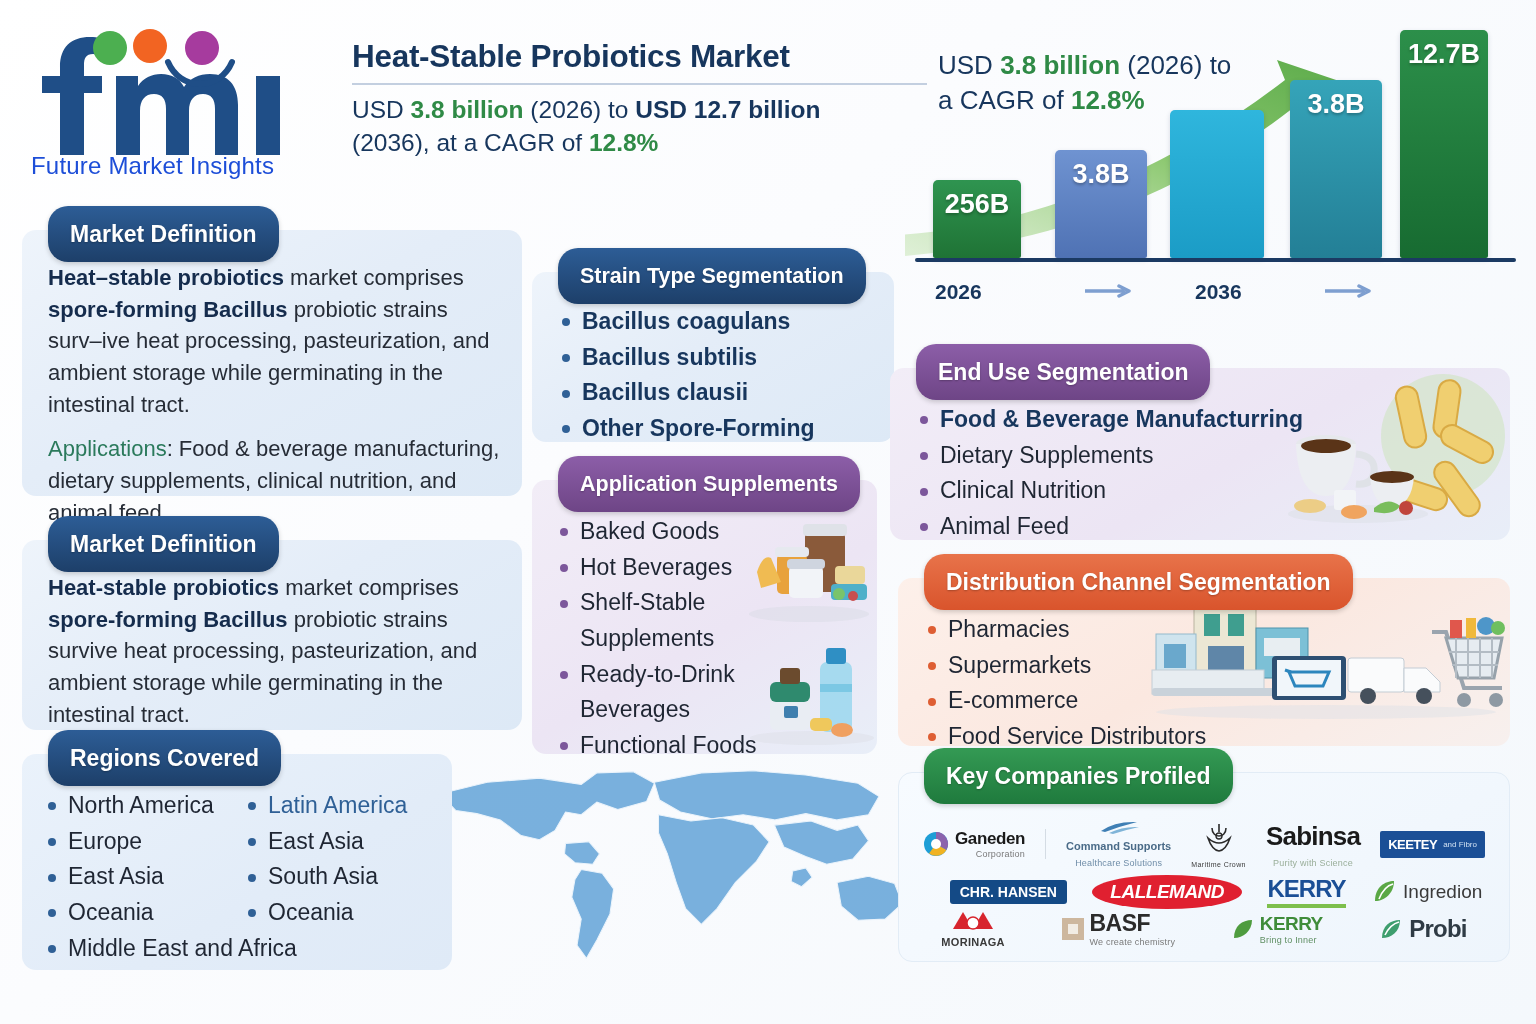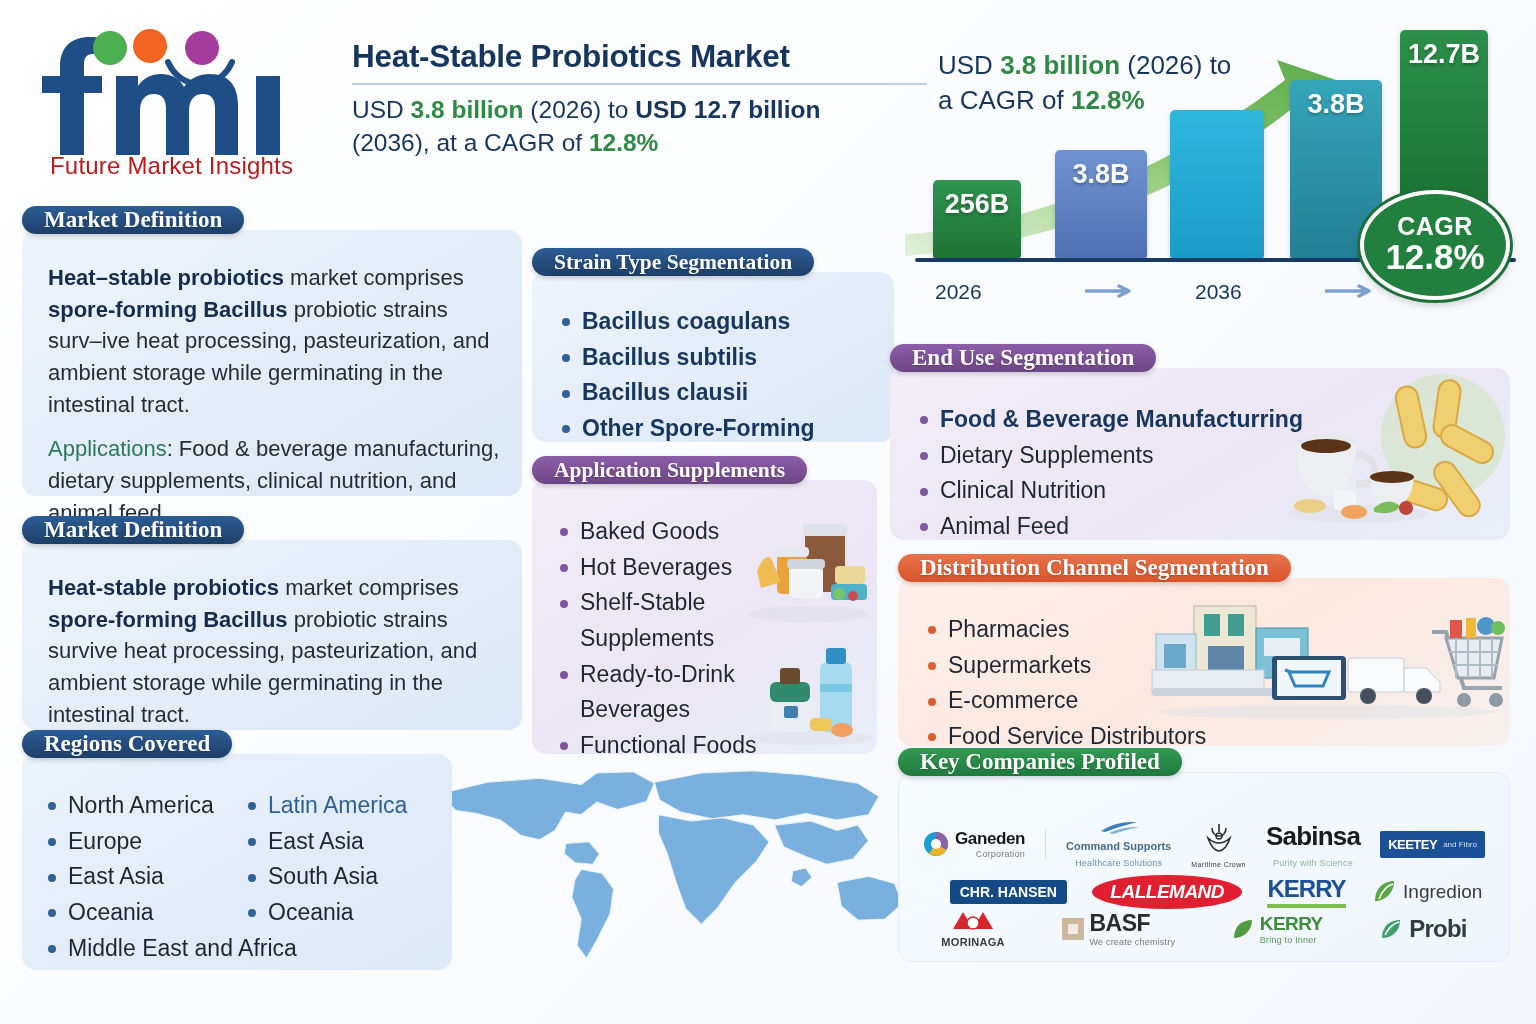--- a/index.html
+++ b/index.html
@@ -8,21 +8,21 @@
     font-family: "Liberation Sans", sans-serif;
     background: linear-gradient(135deg,#ffffff 0%,#fbfcfe 40%,#f4f8fc 100%);
     position:relative; overflow:hidden;
   }
   .stage { position:absolute; inset:0; }
 
   
   .logo { position:absolute; left:28px; top:18px; width:300px; height:160px; }
   .logo svg { display:block; }
   .logo-sub {
-    position:absolute; left:50px; top:152px; font-size:24px; color:#b91c1c;
+    position:absolute; left:31px; top:152px; font-size:24px; color:#1d4ed8;
     letter-spacing:.2px; font-family:"Liberation Sans",sans-serif;
   }
 
   
   .title-block { position:absolute; left:352px; top:38px; width:575px; }
   .title {
     font-size:31.5px; font-weight:bold; color:#17365d; letter-spacing:-.3px;
     white-space:nowrap;
   }
   .title-rule { height:2px; background:#c3cfe0; margin:8px 0 9px 0; width:100%; }
@@ -42,41 +42,41 @@
   .bars { position:absolute; left:10px; right:4px; bottom:62px; height:230px; }
   .bar {
     position:absolute; bottom:0; border-radius:5px 5px 2px 2px;
     box-shadow:0 2px 5px rgba(25,45,80,.16);
     display:flex; align-items:flex-start; justify-content:center;
   }
   .bar span {
     color:#fff; font-weight:bold; font-size:27px; margin-top:9px;
     text-shadow:0 2px 3px rgba(0,0,0,.28);
   }
-  .tick { position:absolute; bottom:16px; font-size:21px; font-weight:normal; color:#17365d; }
+  .tick { position:absolute; bottom:16px; font-size:21px; font-weight:bold; color:#17365d; }
   .arrow-sm { position:absolute; bottom:22px; width:52px; height:14px; }
   .growth-arrow { position:absolute; left:0; top:0; width:615px; height:300px; pointer-events:none; }
 
   .cagr {
     position:absolute; right:10px; bottom:20px; width:150px; height:110px;
     border-radius:50%; background:#22803f; border:4px solid #fff;
     box-shadow:0 0 0 3px #1e7038, 0 4px 10px rgba(0,0,0,.22);
     display:flex; flex-direction:column; align-items:center; justify-content:center;
     color:#fff; z-index:9;
   }
   .cagr .t1 { font-size:25px; font-weight:bold; letter-spacing:.5px; line-height:1; }
   .cagr .t2 { font-size:35px; font-weight:bold; line-height:1.05; }
 
   
   .panel { position:absolute; border-radius:16px; }
   .pill {
-    position:absolute; left:0; top:-2px; height:28px; padding:0 22px;
+    position:absolute; left:26px; top:-2px; height:56px; padding:0 22px;
     border-radius:20px; display:flex; align-items:center; color:#fff;
     font-weight:bold; font-size:23px; white-space:nowrap; z-index:3;
-    text-shadow:0 1px 2px rgba(0,0,0,.25); box-shadow:0 2px 5px rgba(0,0,0,.18);font-family:Liberation Serif, serif;
+    text-shadow:0 1px 2px rgba(0,0,0,.25); box-shadow:0 2px 5px rgba(0,0,0,.18);
   }
   .pill.navy { background:linear-gradient(180deg,#2d5d96 0%,#1d3f69 100%); }
   .pill.purple { background:linear-gradient(180deg,#8c5ea8 0%,#6e4586 100%); }
   .pill.orange { background:linear-gradient(180deg,#e8734a 0%,#d9542c 100%); }
   .pill.green { background:linear-gradient(180deg,#349a54 0%,#1f7a3d 100%); }
   .body { position:absolute; left:0; right:0; top:22px; bottom:0; border-radius:14px; padding:32px 20px 14px 26px; }
   .body.blue { background:linear-gradient(150deg,#eef4fb 0%,#e4edf8 45%,#dde9f6 100%); }
   .body.violet { background:linear-gradient(150deg,#f2edf7 0%,#ece5f4 55%,#e8eef8 100%); }
   .body.peach { background:linear-gradient(150deg,#fdf0ea 0%,#fbe8e0 50%,#f7f0ee 100%); }
   .body.white { background:linear-gradient(150deg,#f4f9fd 0%,#eaf3fb 100%); }
@@ -175,24 +175,20 @@
     <div class="tick" style="left:30px;">2026</div>
     <div class="tick" style="left:290px;">2036</div>
 
     <svg class="arrow-sm" style="left:180px;" viewBox="0 0 52 14">
       <path d="M0 7h38M34 2l10 5-10 5" stroke="#7e9fd0" stroke-width="3.5" fill="none" stroke-linecap="round" stroke-linejoin="round"></path>
     </svg>
     <svg class="arrow-sm" style="left:420px;" viewBox="0 0 52 14">
       <path d="M0 7h38M34 2l10 5-10 5" stroke="#7e9fd0" stroke-width="3.5" fill="none" stroke-linecap="round" stroke-linejoin="round"></path>
     </svg>
 
-    <div class="cagr">
-      <div class="t1">CAGR</div>
-      <div class="t2">12.8%</div>
-    </div>
   </div>
 
   <svg class="map" viewBox="0 0 1000 450">
     <g fill="#63a4d8" stroke="#e8f2fb" stroke-width="2">
       <path d="M60 80 L150 58 L250 50 L330 62 L360 40 L430 38 L470 60 L455 95 L400 110 L360 96 L330 120 L300 115 L280 150 L250 168 L215 160 L175 130 L130 118 L90 112 Z"></path>
       <path d="M300 175 L345 172 L365 195 L352 215 L318 212 L298 195 Z"></path>
       <path d="M330 225 L370 232 L392 262 L385 310 L360 360 L340 395 L322 370 L330 320 L312 278 L318 244 Z"></path>
       <path d="M470 58 L560 40 L660 36 L760 44 L860 60 L900 85 L880 120 L820 130 L760 118 L700 130 L640 120 L580 128 L520 115 L480 92 Z"></path>
       <path d="M478 120 L540 132 L600 126 L660 140 L690 172 L665 210 L625 250 L590 300 L560 330 L530 300 L512 250 L495 195 L478 155 Z"></path>
       <path d="M700 140 L770 132 L820 150 L860 140 L880 170 L850 205 L800 215 L760 200 L718 182 Z"></path>

